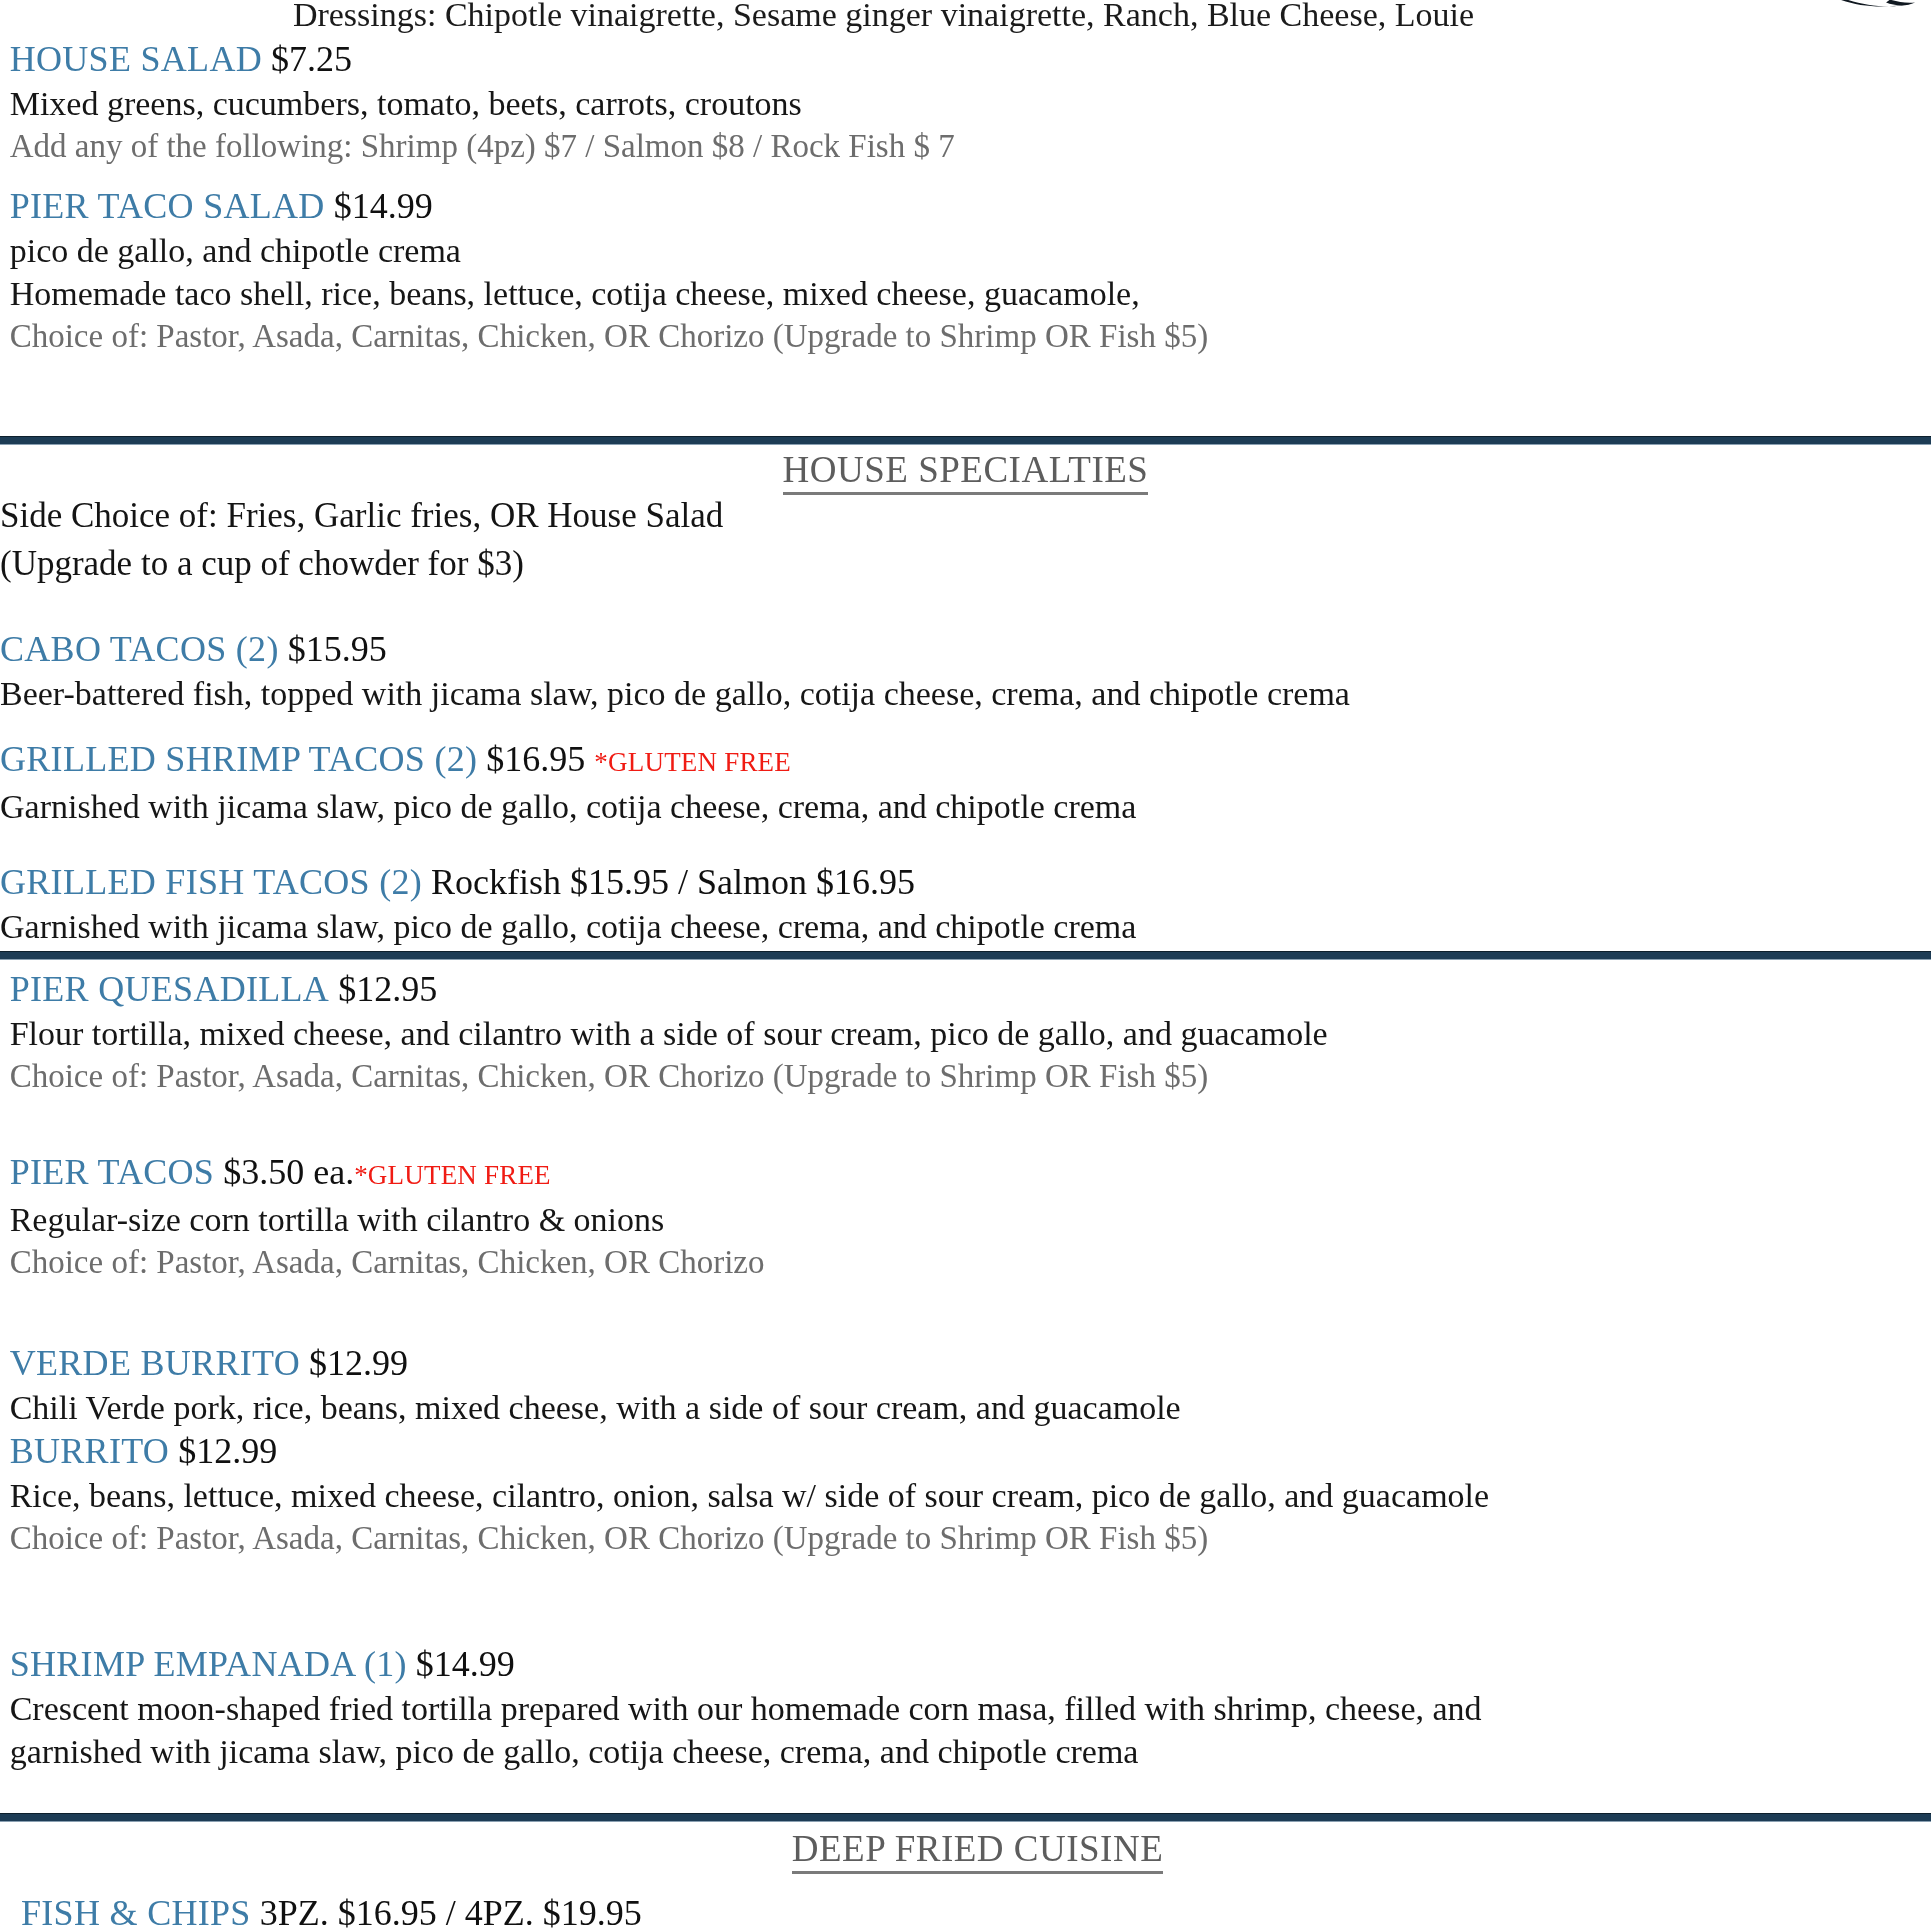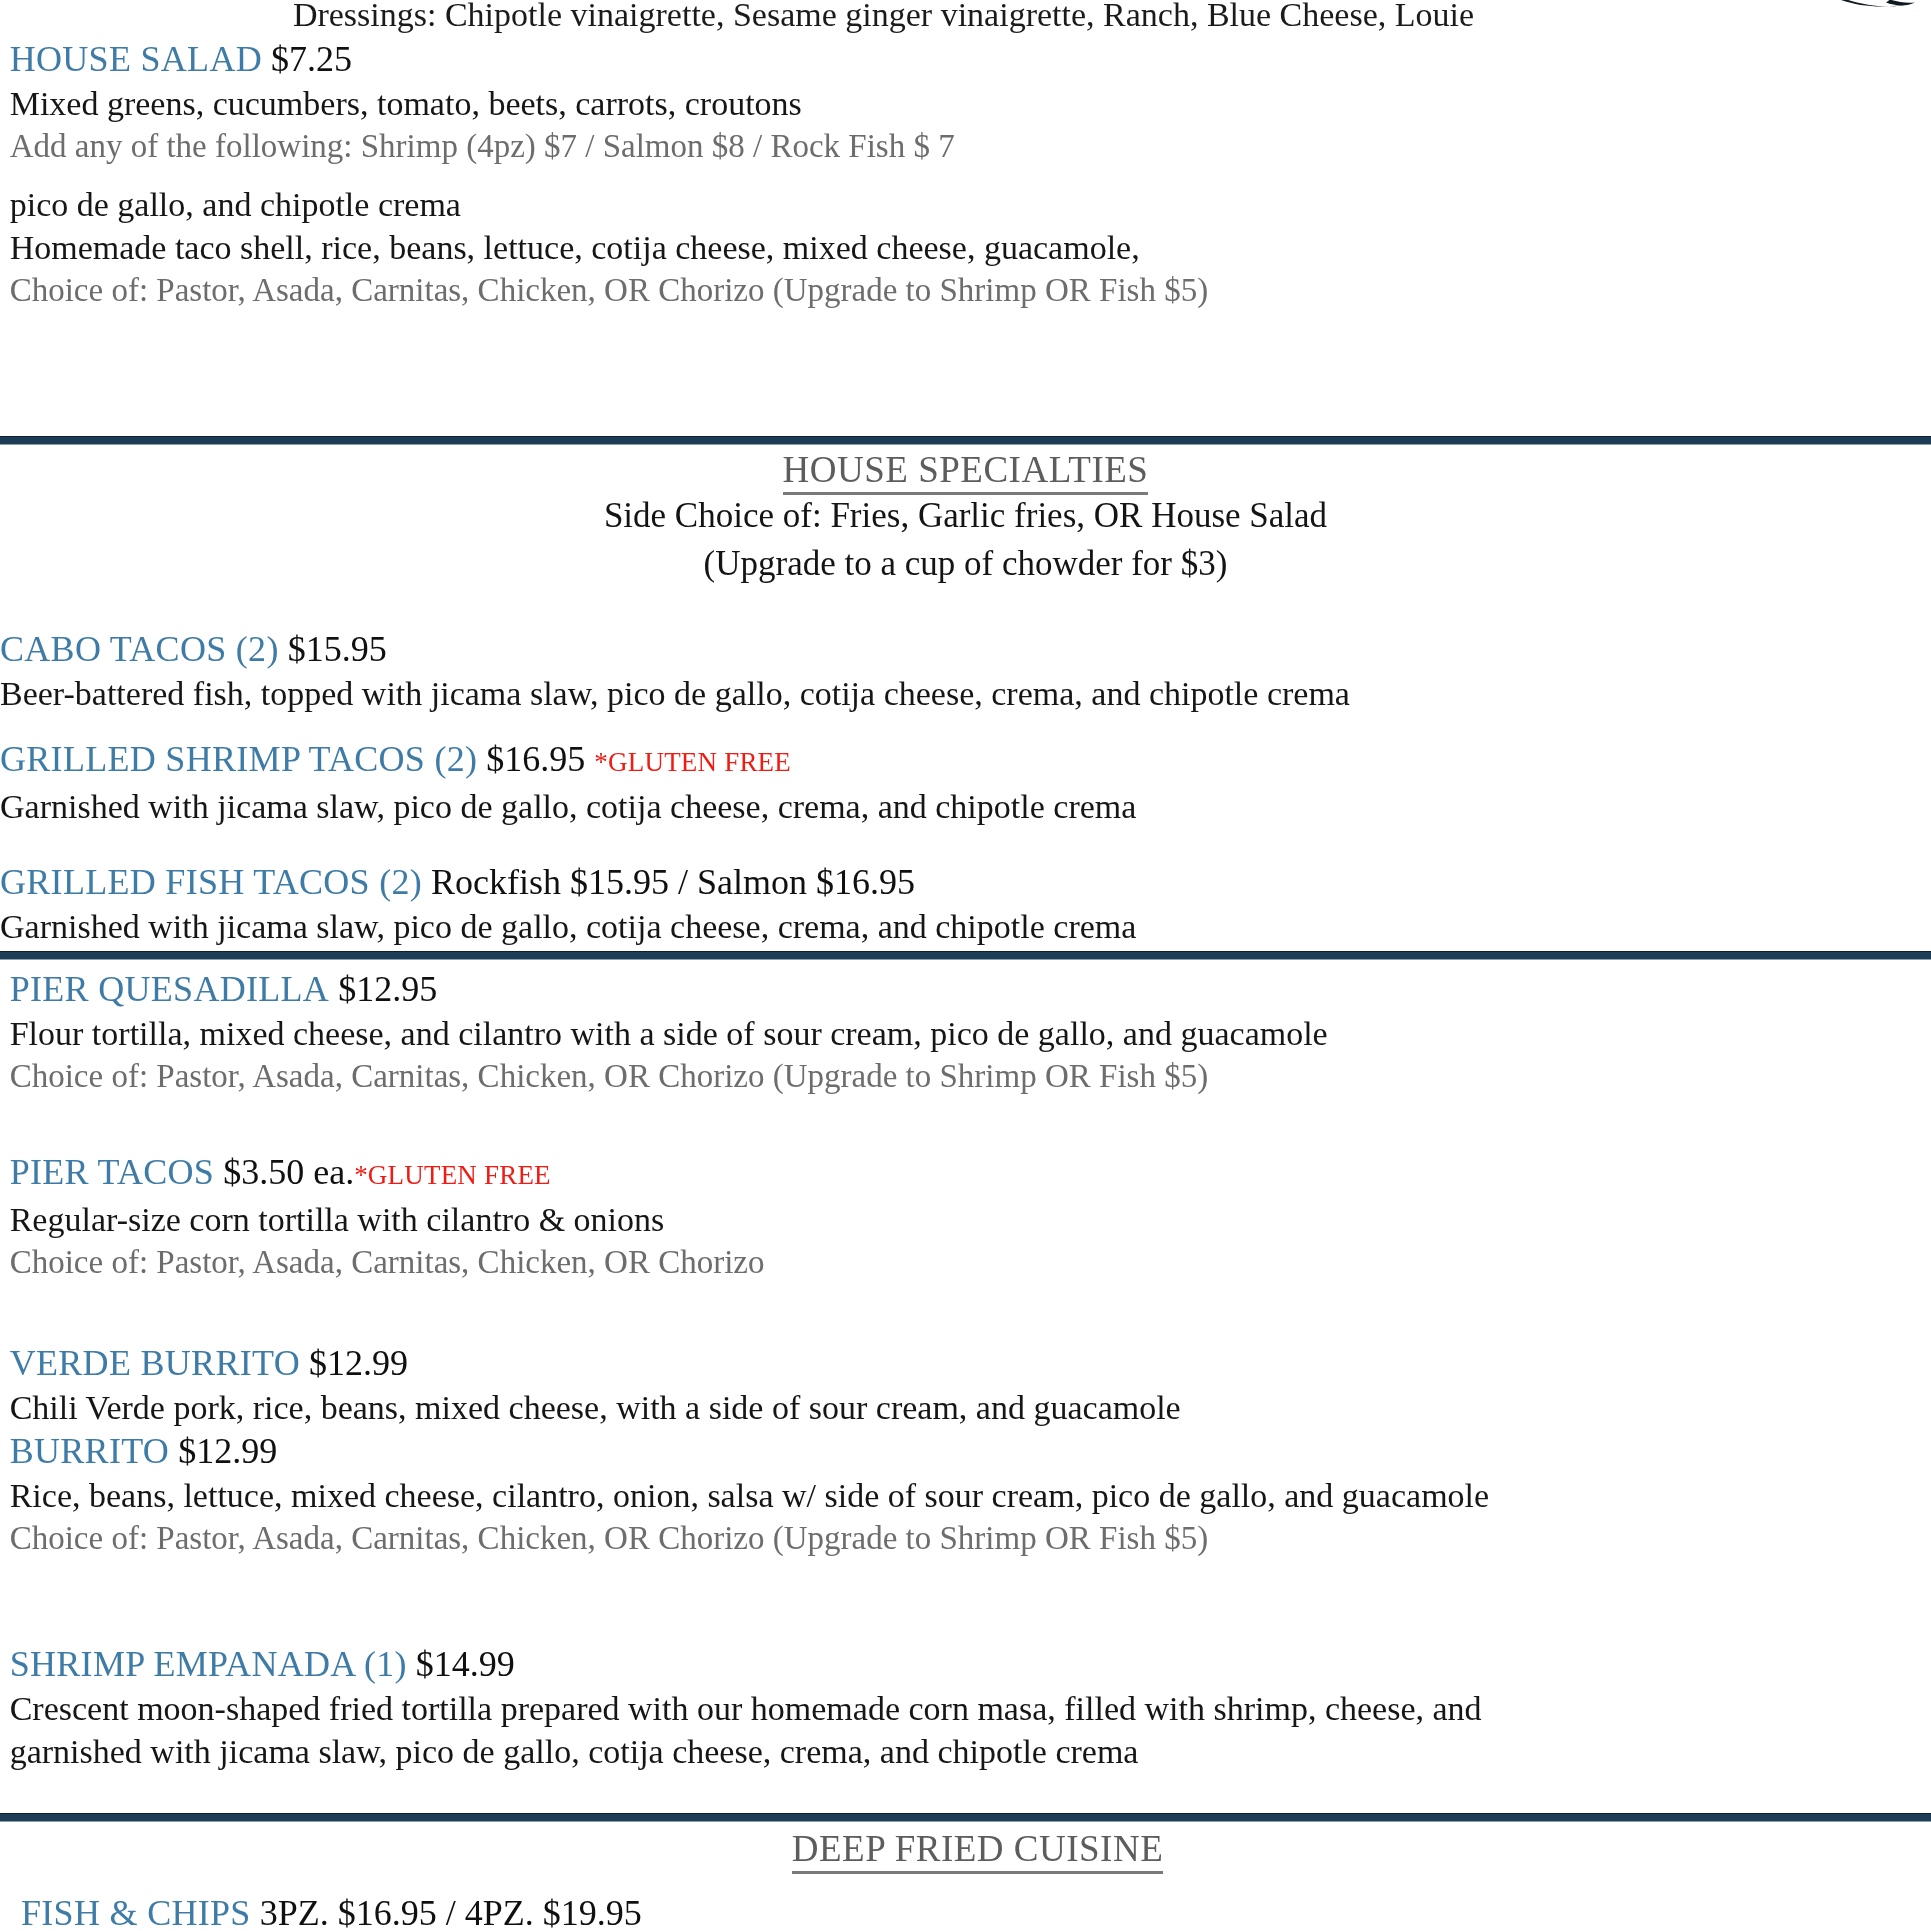--- a/index.html
+++ b/index.html
@@ -85,21 +85,21 @@
     line-height: 44px;
     color: #5d5d5d;
     letter-spacing: 0.5px;
   }
   .section-heading span.h-text {
     border-bottom: 3.9px solid #7a7a7a;
     padding-bottom: 1.9px;
   }
 
   .section-sub {
-    text-align: center;
+    text-align: left;
     font-size: 35px;
     line-height: 48px;
     color: #141414;
   }
 
   
   .abs { position: absolute; }
 
   #dressings-line      { top: -5.8px;   left: 0;    width: 1767px; }
   #house-salad         { top: 36px;   left: 9.7px; }
@@ -151,20 +151,24 @@
   <div class="abs item" id="house-salad">
     <div class="item-title-line">
       <span class="item-name">HOUSE SALAD</span>
       <span class="item-price">$7.25</span>
     </div>
     <div class="item-desc">Mixed greens, cucumbers, tomato, beets, carrots, croutons</div>
     <div class="item-choice">Add any of the following: Shrimp (4pz) $7 / Salmon $8 / Rock Fish $ 7</div>
   </div>
 
   <div class="abs item" id="pier-taco-salad">
+    <div class="item-title-line">
+      <span class="item-name">PIER TACO SALAD</span>
+      <span class="item-price">$14.99</span>
+    </div>
     <div class="item-desc">pico de gallo, and chipotle crema</div>
     <div class="item-desc">Homemade taco shell, rice, beans, lettuce, cotija cheese, mixed cheese, guacamole,</div>
     <div class="item-choice">Choice of: Pastor, Asada, Carnitas, Chicken, OR Chorizo (Upgrade to Shrimp OR Fish $5)</div>
   </div>
 
   <div class="abs divider" id="divider-1"></div>
 
   <div class="abs" id="house-specialties">
     <div class="section-heading">
       <span class="h-text">HOUSE SPECIALTIES</span>

